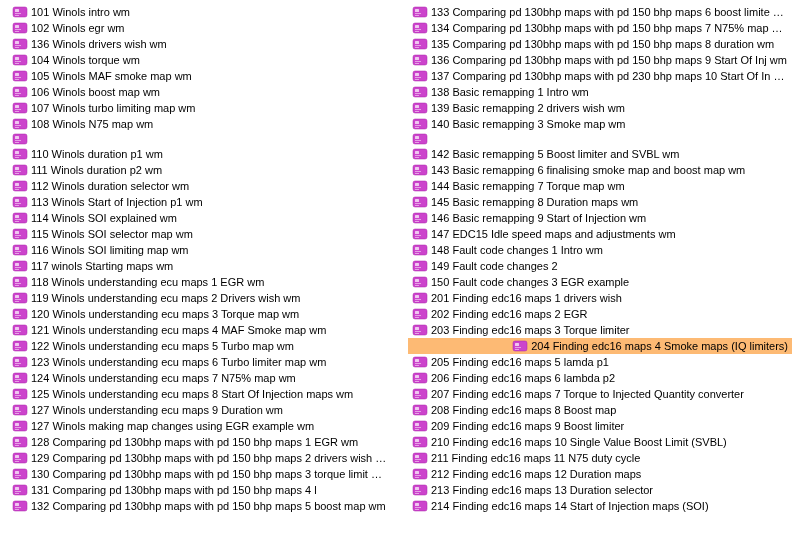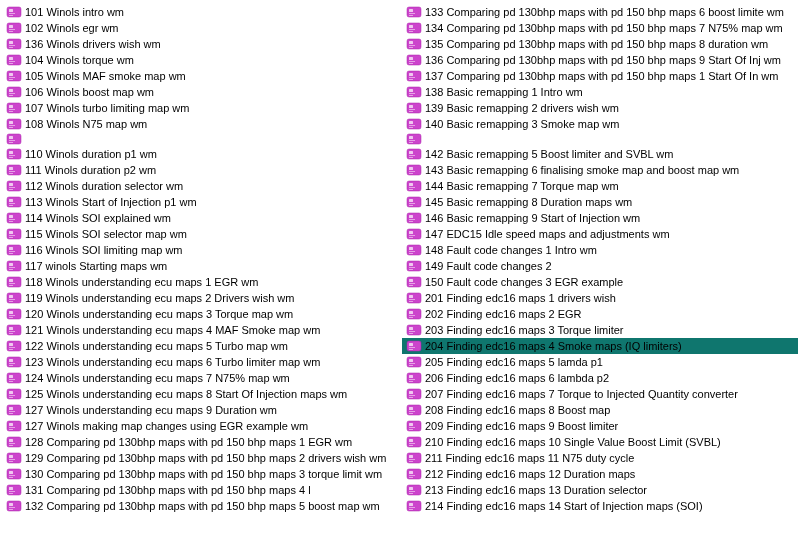--- a/index.html
+++ b/index.html
@@ -11,32 +11,33 @@
       width: 800px;
       min-height: 558px;
       overflow: hidden;
     }
     .container {
       display: flex;
       width: 800px;
     }
     .column {
       width: 50%;
-      padding: 4px 2px;
+      padding: 4px 8px;
     }
     .list-item {
       display: flex;
       align-items: center;
       padding: 1px 4px;
       line-height: 14px;
       white-space: nowrap;
       overflow: hidden;
     }
     .list-item.highlighted {
-      background: #0f766e;
+      background: #fdba74;
+      justify-content: flex-end;
     }
     .icon {
       display: inline-block;
       width: 16px;
       height: 12px;
       margin-right: 3px;
       flex-shrink: 0;
     }
     .icon svg {
       width: 16px;
@@ -379,21 +380,21 @@
     </svg></span>
         <span class="item-text">136 Comparing pd 130bhp maps with pd 150 bhp maps 9 Start Of Inj wm</span>
       </div>
       <div class="list-item">
         <span class="icon"><svg viewBox="0 0 16 12" xmlns="http://www.w3.org/2000/svg">
       <rect x="1" y="1" width="14" height="10" rx="2" ry="2" fill="#cc44cc" stroke="#aa22aa" stroke-width="0.5"></rect>
       <rect x="3" y="3" width="4" height="3" rx="0.5" fill="#ffffff" opacity="0.7"></rect>
       <rect x="3" y="7" width="6" height="1" fill="#ffffff" opacity="0.5"></rect>
       <rect x="3" y="9" width="4" height="1" fill="#ffffff" opacity="0.5"></rect>
     </svg></span>
-        <span class="item-text">137 Comparing pd 130bhp maps with pd 150 bhp maps 1 Start Of In wm</span>
+        <span class="item-text">137 Comparing pd 130bhp maps with pd 230 bhp maps 10 Start Of In wm</span>
       </div>
       <div class="list-item">
         <span class="icon"><svg viewBox="0 0 16 12" xmlns="http://www.w3.org/2000/svg">
       <rect x="1" y="1" width="14" height="10" rx="2" ry="2" fill="#cc44cc" stroke="#aa22aa" stroke-width="0.5"></rect>
       <rect x="3" y="3" width="4" height="3" rx="0.5" fill="#ffffff" opacity="0.7"></rect>
       <rect x="3" y="7" width="6" height="1" fill="#ffffff" opacity="0.5"></rect>
       <rect x="3" y="9" width="4" height="1" fill="#ffffff" opacity="0.5"></rect>
     </svg></span>
         <span class="item-text">138 Basic remapping 1 Intro wm</span>
       </div>

